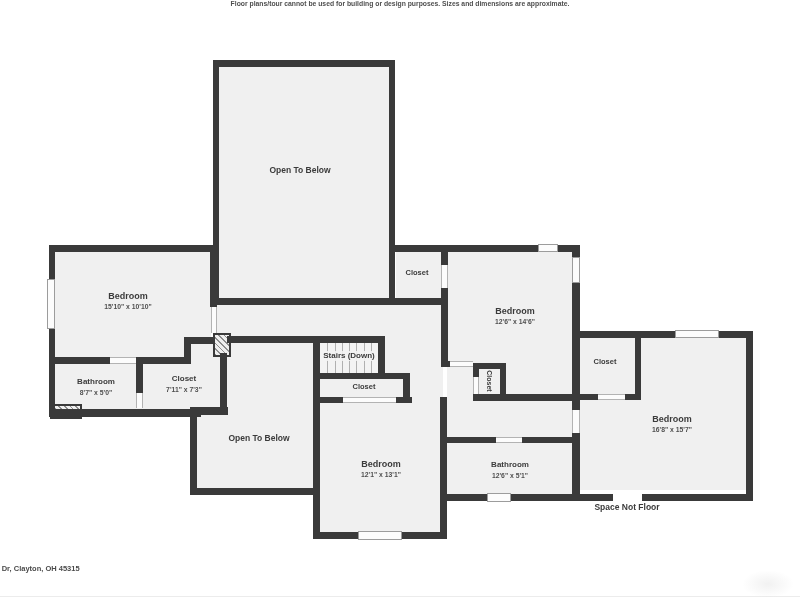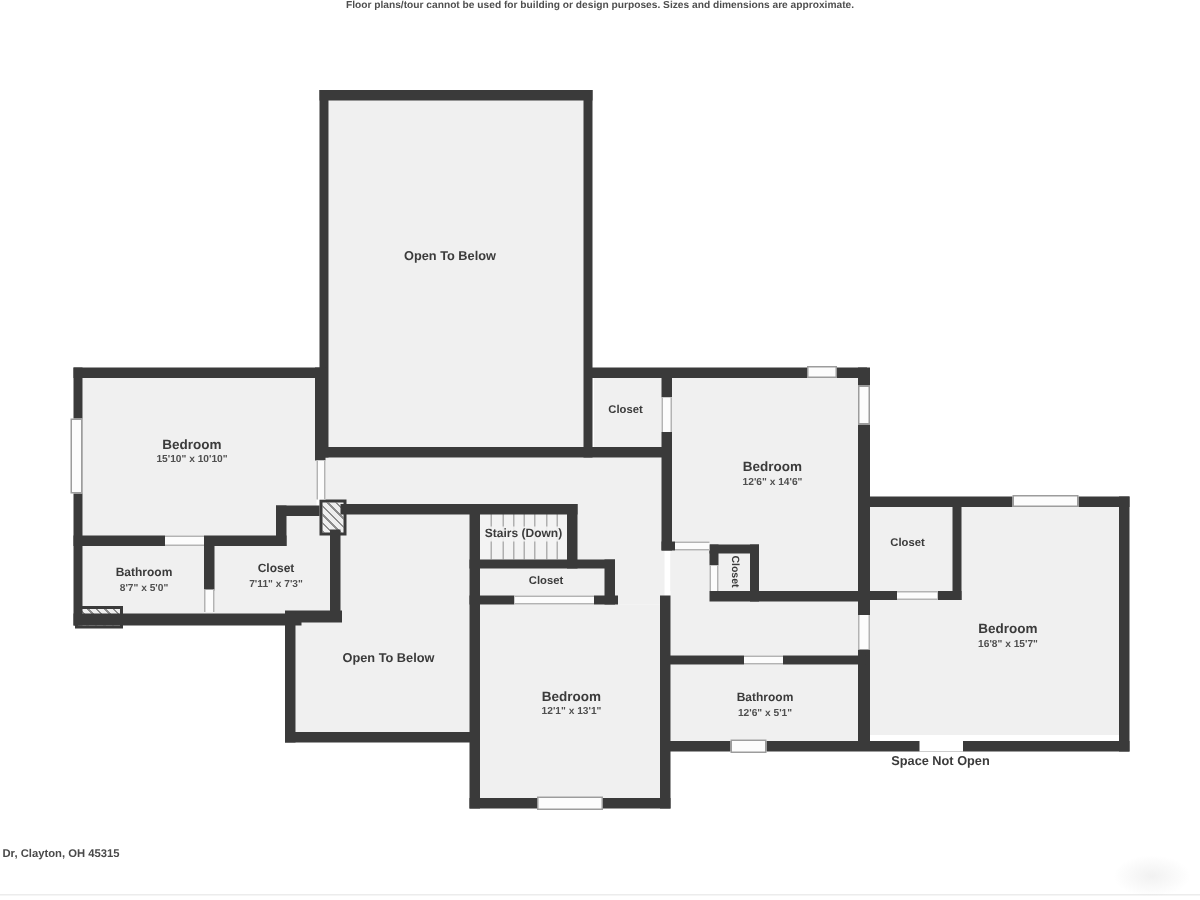--- a/index.html
+++ b/index.html
@@ -170,20 +170,20 @@
       <div class="rdims">12'6" x 5'1"</div>
     </div>
     <div class="room-label" style="left: 605px; top: 362px;">
       <div class="rname" style="font-size: 7.5px;">Closet</div>
     </div>
     <div class="room-label" style="left: 672px; top: 424px;">
       <div class="rname" style="font-size: 9px;">Bedroom</div>
       <div class="rdims">16'8" x 15'7"</div>
     </div>
     <div class="room-label" style="left: 627px; top: 507px;">
-      <div class="rname" style="font-size: 8.5px;">Space Not Open</div>
+      <div class="rname" style="font-size: 8.5px;">Space Not Floor</div>
     </div>
   </div>
 
 <div id="address" class="footer-text">n Dr, Clayton, OH 45315</div>
 <div id="disclaimer">Floor plans/tour cannot be used for building or design purposes. Sizes and dimensions are approximate.</div>
 <div id="footer-line"></div>
 <div id="watermark"></div>
 
 </body></html>

